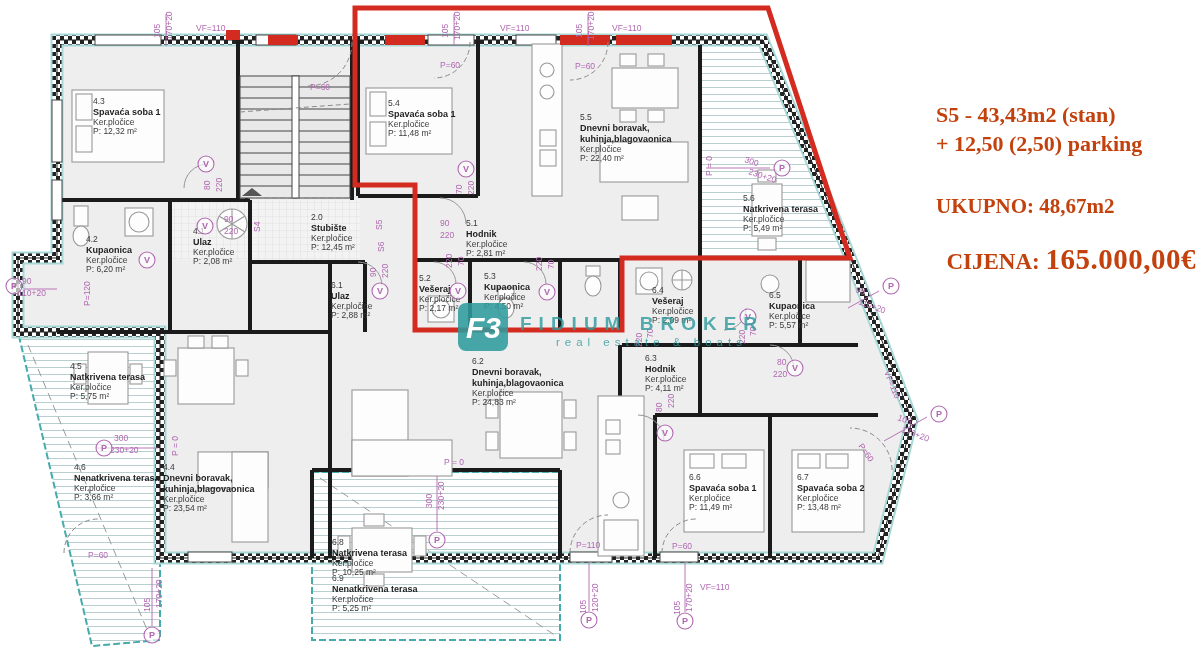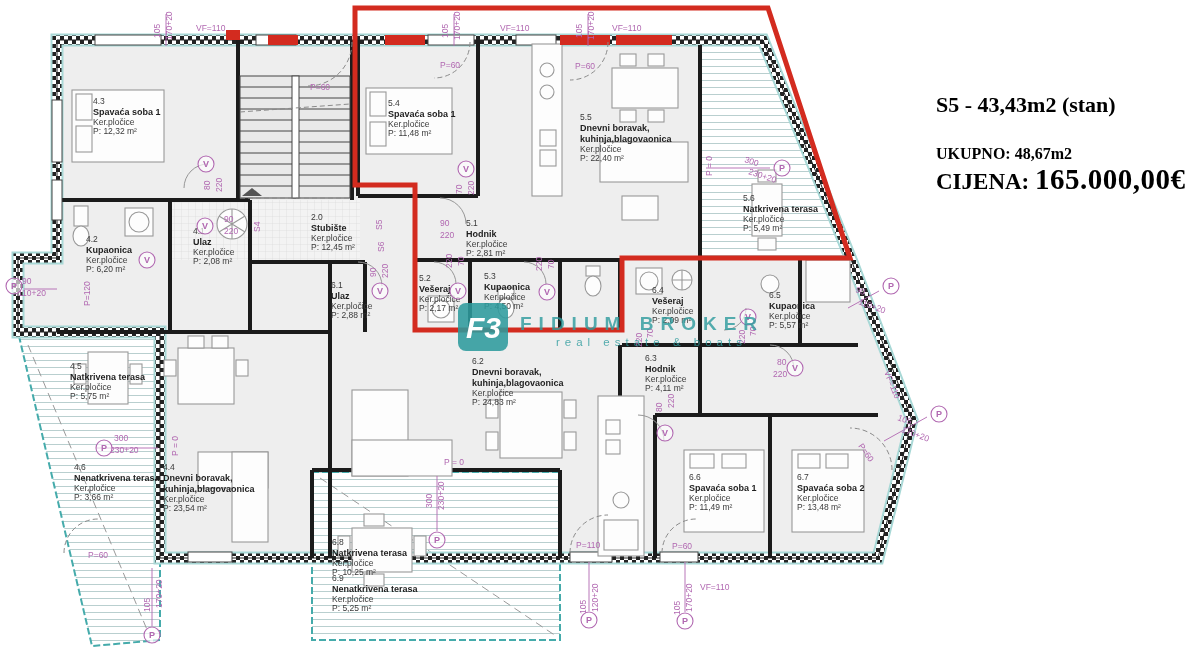--- a/index.html
+++ b/index.html
@@ -19,25 +19,25 @@
   .da{fill:none;stroke:#8a8a8a;stroke-width:1;stroke-dasharray:5 3;}
   .sa{fill:none;stroke:#979797;stroke-width:1;}
   .ld{stroke:#b168b1;stroke-width:.9;}
   .dg{stroke:#9a9a9a;stroke-width:1;stroke-dasharray:8 5;}
   .st line{stroke:#444;stroke-width:1;}
   .win{fill:#fff;stroke:#444;stroke-width:1;}
   .wm-rect{fill:#2d9b9d;opacity:.88;}
   .wm-f3{font-size:30px;font-weight:bold;font-style:italic;fill:#fff;}
   .wm-brand{font-size:19px;font-weight:bold;letter-spacing:7px;fill:#2d9b9d;opacity:.8;}
   .wm-tag{font-size:11.5px;letter-spacing:5px;fill:#2d9b9d;opacity:.8;}
-  .listing{position:absolute;left:936px;top:90px;width:260px;font-family:"Liberation Serif",serif;
-           font-weight:bold;color:#000000;}
+  .listing{position:absolute;left:936px;top:100px;width:260px;font-family:"Liberation Serif",serif;
+           font-weight:bold;color:#c2410c;}
   .listing .l1{font-size:22px;line-height:29px;white-space:nowrap;}
-  .listing .tot{font-size:16px;margin-top:26px;white-space:nowrap;}
-  .listing .price{font-size:23px;white-space:nowrap;}
+  .listing .tot{font-size:21px;margin-top:36px;white-space:nowrap;}
+  .listing .price{font-size:23px;margin-top:24px;white-space:nowrap;text-align:right;}
   .listing .price .val{font-size:29px;letter-spacing:.5px;}
 </style>
 </head>
 <body>
 
 <div id="canvas">
 <svg width="1200" height="649" viewBox="0 0 1200 649">
   <defs>
     <pattern id="wallpat" width="8" height="8" patternUnits="userSpaceOnUse">
       <rect width="8" height="8" fill="#ffffff"></rect>
@@ -542,19 +542,20 @@
     <rect class="wm-rect" x="458" y="303" width="50" height="48" rx="8"></rect>
     <text class="wm-f3" x="466" y="338">F3</text>
     <text class="wm-brand" x="520" y="330">FIDIUM BROKER</text>
     <text class="wm-tag" x="556" y="346">real estate &amp; boats</text>
   </g>
 </svg>
 
 
 <div class="listing">
   <div class="l1">S5 - 43,43m2 (stan)</div>
+  <div class="l1">+ 12,50 (2,50) parking</div>
   <div class="tot">UKUPNO: 48,67m2</div>
   <div class="price">
     <span>CIJENA:</span>
     <span class="val">165.000,00€</span>
   </div>
 </div>
 </div>
 
 </body></html>

